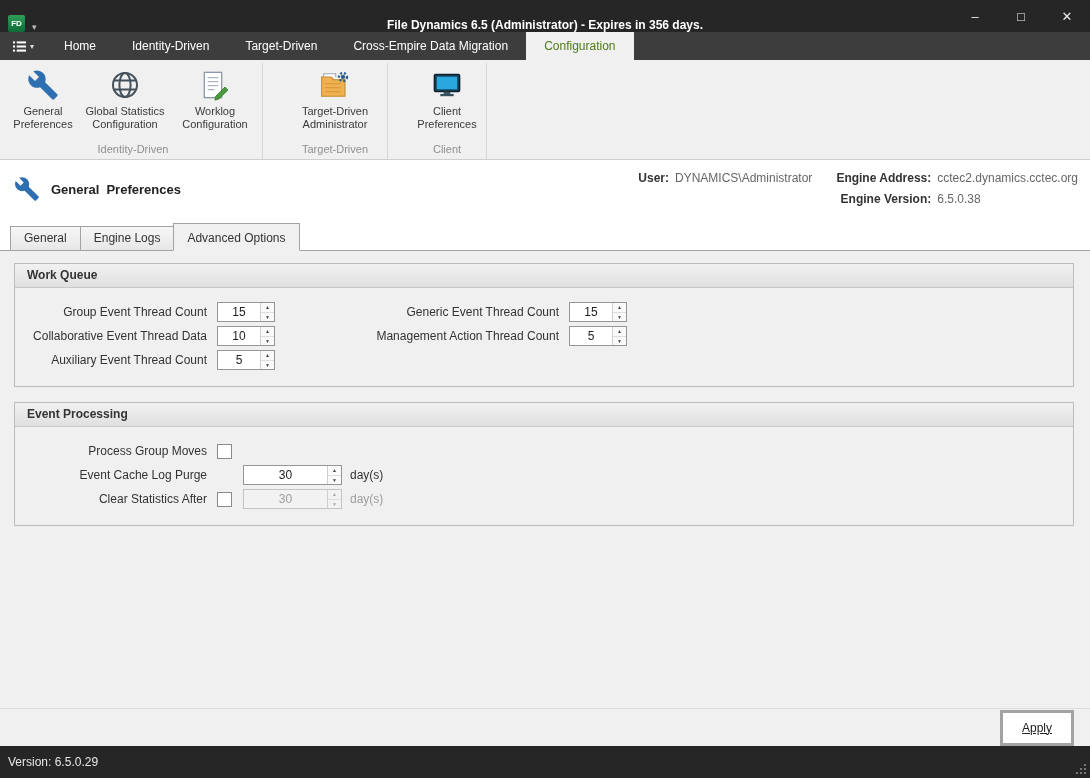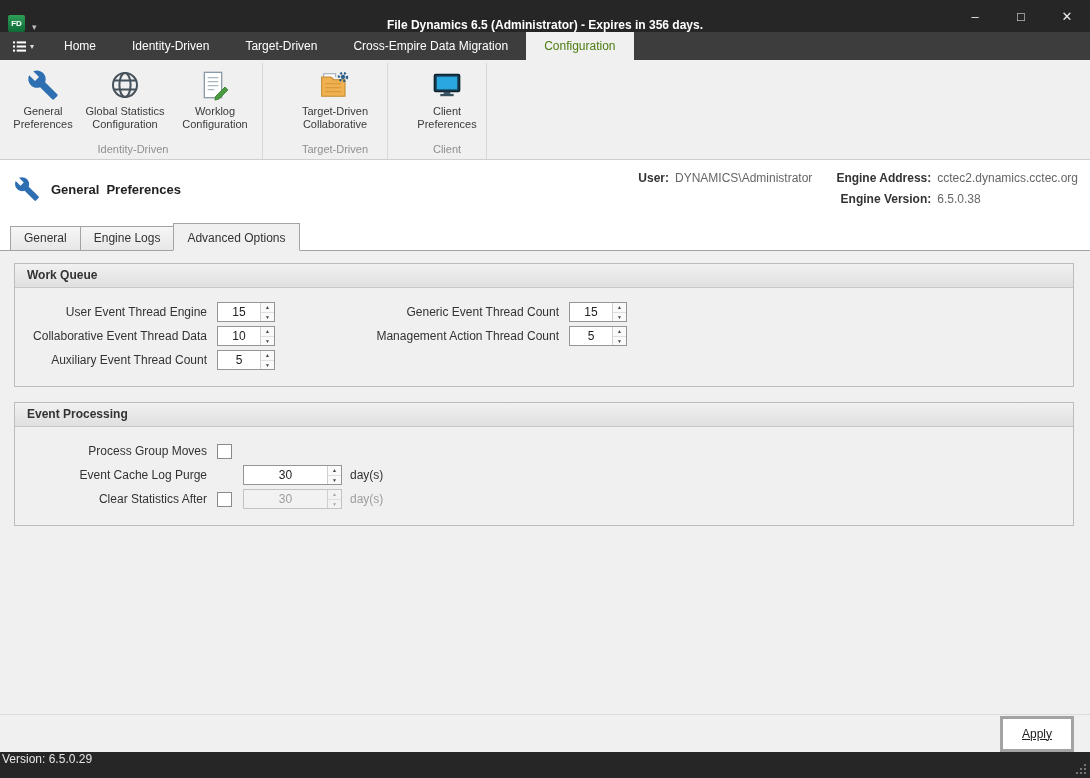--- a/index.html
+++ b/index.html
@@ -71,21 +71,21 @@
 
   .checkbox { width:15px; height:15px; background:#fff; border:1px solid #8a8a8a; display:inline-block; }
   .cb-slot { width:26px; display:flex; align-items:center; }
   .suffix { margin-left:8px; color:#333; }
   .suffix.disabled { color:#9d9d9d; }
 
   
   .buttonbar { height:38px; background:#f0f0f0; border-top:1px solid #dcdcdc; display:flex; align-items:center; justify-content:flex-end; padding-right:16px; flex:0 0 auto; }
   .apply-btn { width:74px; height:36px; background:#fff; border:3px solid #a3a3a3; font-family:"Liberation Sans",sans-serif; font-size:12px; color:#222; cursor:default; }
   .apply-btn span { text-decoration:underline; }
-  .statusbar { height:26px; background:#262626; color:#e6e6e6; display:flex; padding-left:2px; position:relative; flex:0 0 auto; }
+  .statusbar { height:32px; background:#262626; color:#e6e6e6; display:flex; align-items:center; padding-left:8px; position:relative; flex:0 0 auto; }
   .grip { position:absolute; right:3px; bottom:3px; }
 </style>
 </head>
 <body>
 
 <div class="window">
 
   <div class="titlebar">
     <div class="app-logo">FD</div>
     <span class="qat-caret">▾</span>
@@ -153,21 +153,21 @@
     <div class="ribbon-group">
       <div class="ribbon-items">
         <div class="ribbon-item ri-w96">
           <svg class="ric" viewBox="0 0 24 24">
             <path d="M3.5 6V3.5h9V6" fill="#ffffff" stroke="#98a6b2" stroke-width="0.8"></path>
             <path d="M2 6h7l2 2h8.5v12.5H2z" fill="#f0b150" stroke="#c08a2e" stroke-width="0.8"></path>
             <path d="M4.5 11h12M4.5 14h12M4.5 17h12" stroke="#d99b3c" stroke-width="1" fill="none"></path>
             <circle cx="18" cy="6" r="3" fill="none" stroke="#2c5f8a" stroke-width="1.8" stroke-dasharray="1.5 1.4"></circle>
             <circle cx="18" cy="6" r="1.6" fill="#2c5f8a"></circle>
           </svg>
-          <span>Target-Driven Collaborative</span>
+          <span>Target-Driven Administrator</span>
         </div>
       </div>
       <div class="ribbon-group-label">Target-Driven</div>
     </div>
 
     <div class="ribbon-group">
       <div class="ribbon-items">
         <div class="ribbon-item ri-w70">
           <svg class="ric" viewBox="0 0 24 24">
             <rect x="2.5" y="4" width="19" height="13" rx="1" fill="#16384c" stroke="#0d2330"></rect>
@@ -214,21 +214,21 @@
   </div>
 
   <div class="content">
 
     <div class="groupbox">
       <div class="groupbox-header">Work Queue</div>
       <div class="groupbox-body">
         <div class="wq-columns">
           <div class="wq-col-left">
             <div class="field-row">
-              <span class="f-label">User Event Thread Engine</span>
+              <span class="f-label">Group Event Thread Count</span>
               <div class="spinner w58">
                 <input class="spin-input" value="15" style="">
                 <div class="spin-buttons">
                   <div class="spin-btn up">▲</div>
                   <div class="spin-btn">▼</div>
                 </div>
               </div>
             </div>
             <div class="field-row">
               <span class="f-label">Collaborative Event Thread Data</span>

